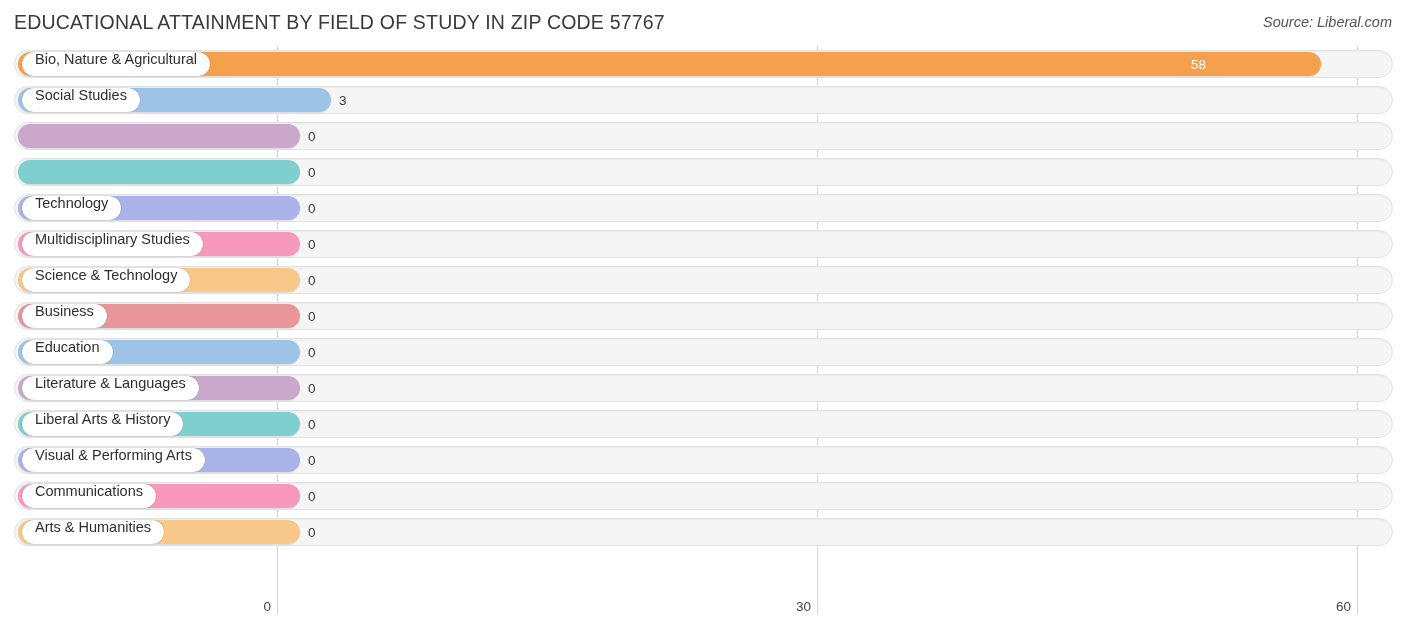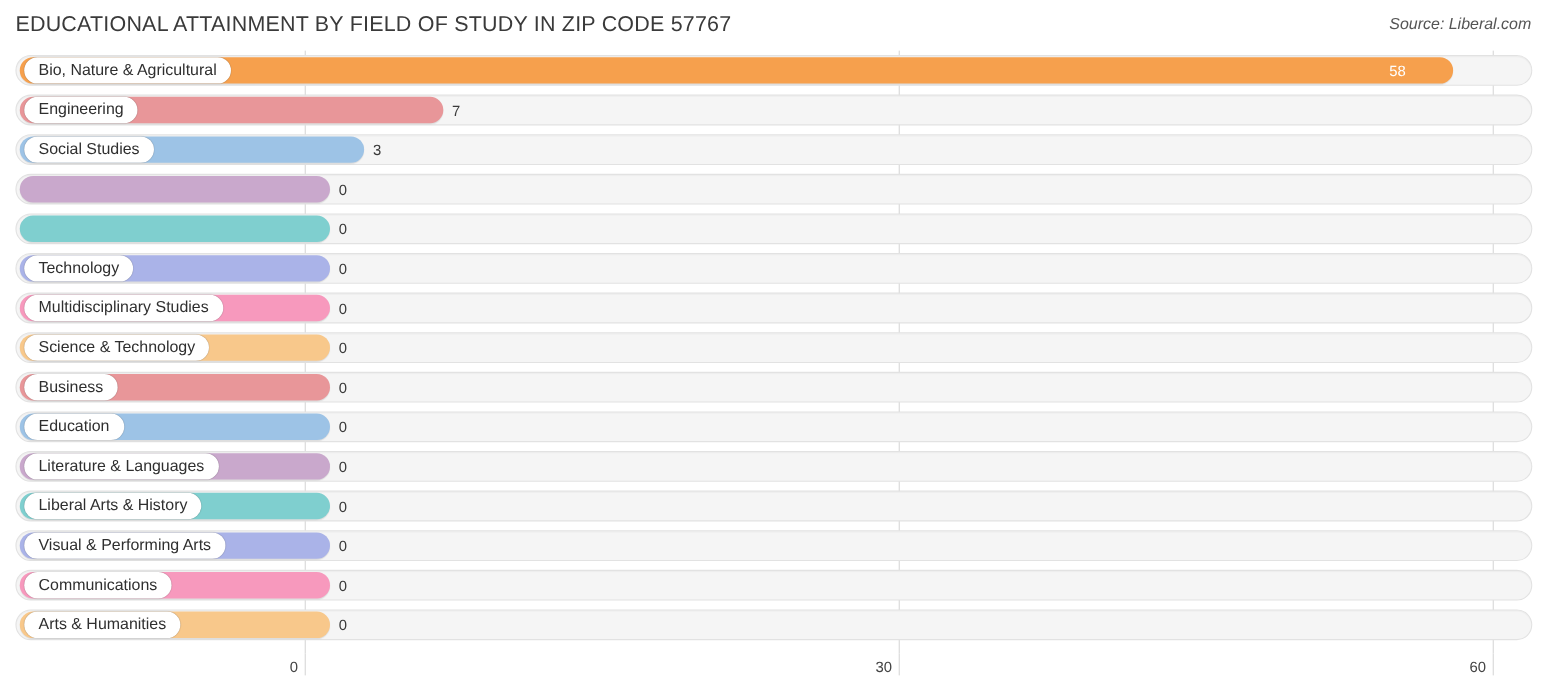--- a/index.html
+++ b/index.html
@@ -92,21 +92,21 @@
     border-radius: 12px;
     box-shadow: 0 1px 1px rgba(0,0,0,0.10);
   }
   
   .label-pill {
     position: absolute;
     left: 22px;
     top: 6px;
     height: 24px;
     display: flex;
-    align-items: center;
+    align-items: flex-start;
     padding: 0 13px;
     background: #ffffff;
     border-radius: 12px;
     box-shadow: 0 0 1px rgba(0,0,0,0.45);
     white-space: nowrap;
   }
   .label-pill .label-text {
     font-size: 14.5px;
     color: #2f2f2f;
     line-height: 1;
@@ -173,29 +173,21 @@
         <div class="gridline" style="left: 817px;"></div>
         <div class="gridline" style="left: 1357px;"></div>
       </div>
     <div class="rows" id="rows">
         <div class="row">
           <div class="track"></div>
           <div class="bar" style="width: 1303px; background: rgb(246, 160, 77);"></div>
           <div class="label-pill">
             <span class="label-text">Bio, Nature &amp; Agricultural</span>
           </div>
-          <div class="value-in" style="left: 1263px;">58</div>
-        </div>
-        <div class="row">
-          <div class="track"></div>
-          <div class="bar" style="width: 385px; background: rgb(232, 150, 153);"></div>
-          <div class="label-pill">
-            <span class="label-text">Engineering</span>
-          </div>
-          <div class="value-out" style="left: 411px;">7</div>
+          <div class="value-in" style="left: 1191px;">58</div>
         </div>
         <div class="row">
           <div class="track"></div>
           <div class="bar" style="width: 313px; background: rgb(157, 195, 230);"></div>
           <div class="label-pill">
             <span class="label-text">Social Studies</span>
           </div>
           <div class="value-out" style="left: 339px;">3</div>
         </div>
         <div class="row">

